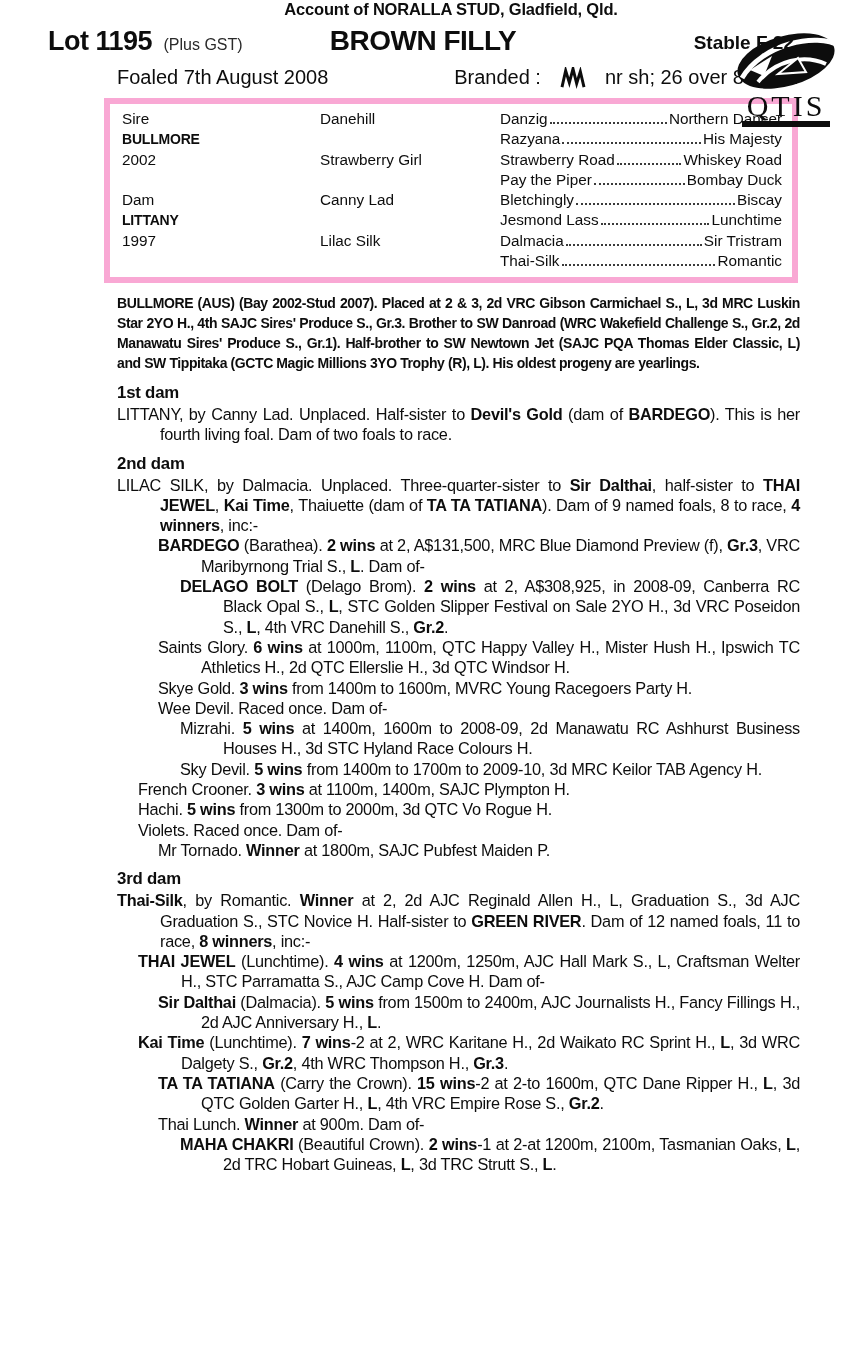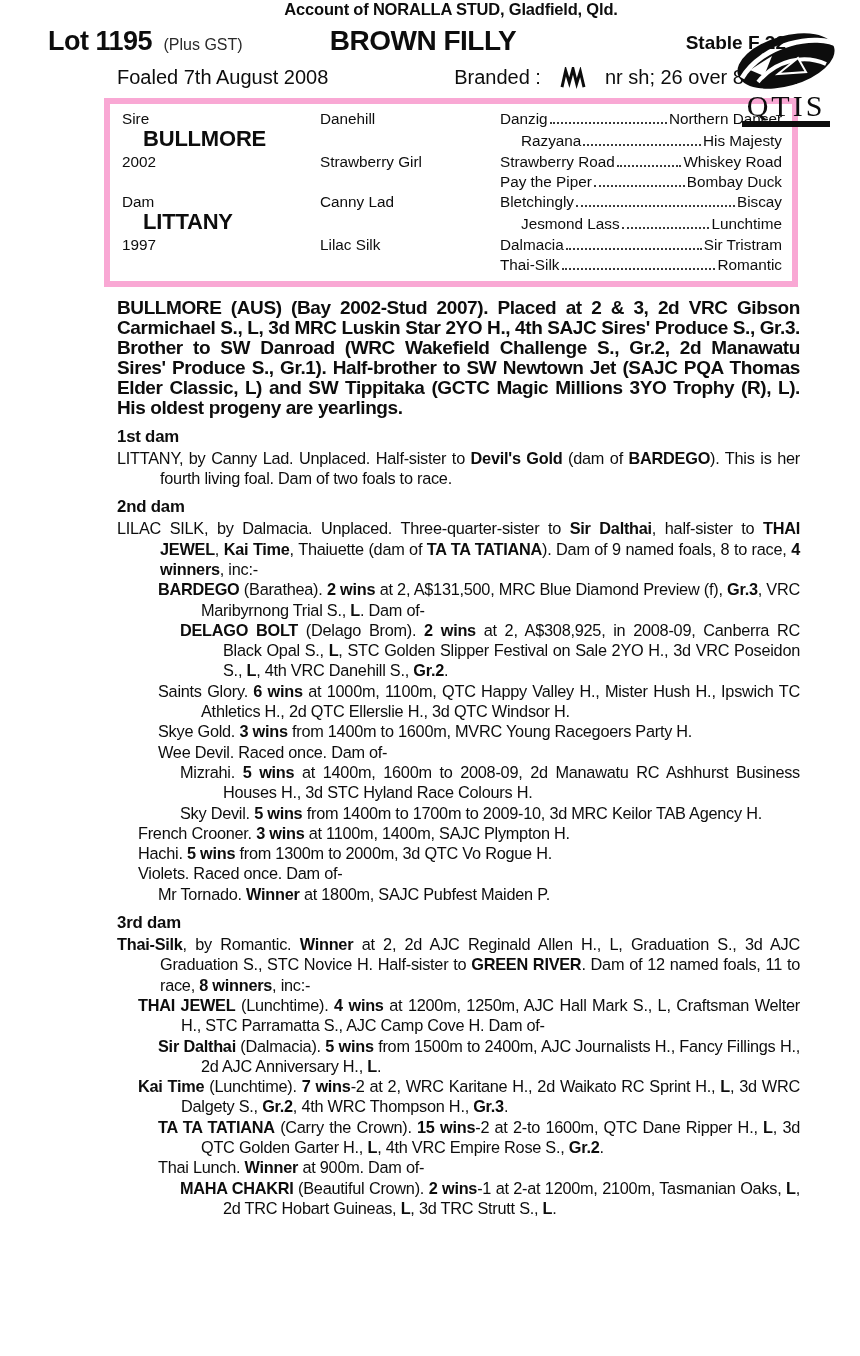--- a/index.html
+++ b/index.html
@@ -22,45 +22,45 @@
   .lot-row{
     position:relative;margin:6px 62px 0 48px;height:34px;
   }
   .lot-left{position:absolute;left:0;bottom:2px;white-space:nowrap;}
   .lot-label{font-weight:bold;font-size:27px;letter-spacing:-0.5px;}
   .lot-suffix{font-size:16px;color:#2a2a2a;margin-left:7px;}
   .horse-title{
     position:absolute;left:0;right:0;bottom:2px;text-align:center;
     font-weight:bold;font-size:28px;letter-spacing:-0.5px;
   }
-  .stable{position:absolute;right:12px;bottom:5px;font-weight:bold;font-size:19px;}
+  .stable{position:absolute;right:4px;bottom:5px;font-weight:bold;font-size:19px;}
   .foal-row{
     display:flex;justify-content:space-between;align-items:flex-end;
     margin:7px 62px 0 104px;font-size:20px;
   }
   .foaled{padding-left:13px;}
   .branded{display:flex;align-items:center;gap:16px;}
   .brand-glyph{display:inline-block;margin:0 2px;}
   
   .ped-table{
     margin:9px 62px 0 104px;border:6px solid #f9a8d4;
     padding:5px 10px 6px 12px;
   }
   .ped-row{display:flex;align-items:baseline;line-height:20.3px;font-size:15.3px;}
   .c1{width:198px;flex:0 0 198px;}
-  .c1.b{font-size:22px;letter-spacing:-0.2px;margin-left:21px;}
+  .c1.b{font-size:14px;letter-spacing:-0.2px;}
   .c2{width:180px;flex:0 0 180px;}
   .gp{flex:1;display:flex;align-items:baseline;min-width:0;}
   .gp-name{white-space:nowrap;}
   .leader{flex:1;border-bottom:2px dotted #3a3a3a;margin:0 2px 3px 2px;min-width:12px;}
   .anc{white-space:nowrap;}
   
   .summary{
     margin:11px 60px 0 117px;
-    font-weight:bold;font-size:19px;line-height:19.9px;
+    font-weight:bold;font-size:14px;line-height:19.9px;
     text-align:justify;letter-spacing:-0.4px;
   }
   
   .dam-sections{margin:0 60px 0 117px;}
   .sec-head{font-weight:bold;font-size:16.8px;margin:9px 0 1px 0;letter-spacing:-0.2px;}
   .entry{
     font-size:16.3px;line-height:20.3px;text-align:justify;
     letter-spacing:-0.25px;
   }
   .entry.l0{padding-left:43px;text-indent:-43px;}

